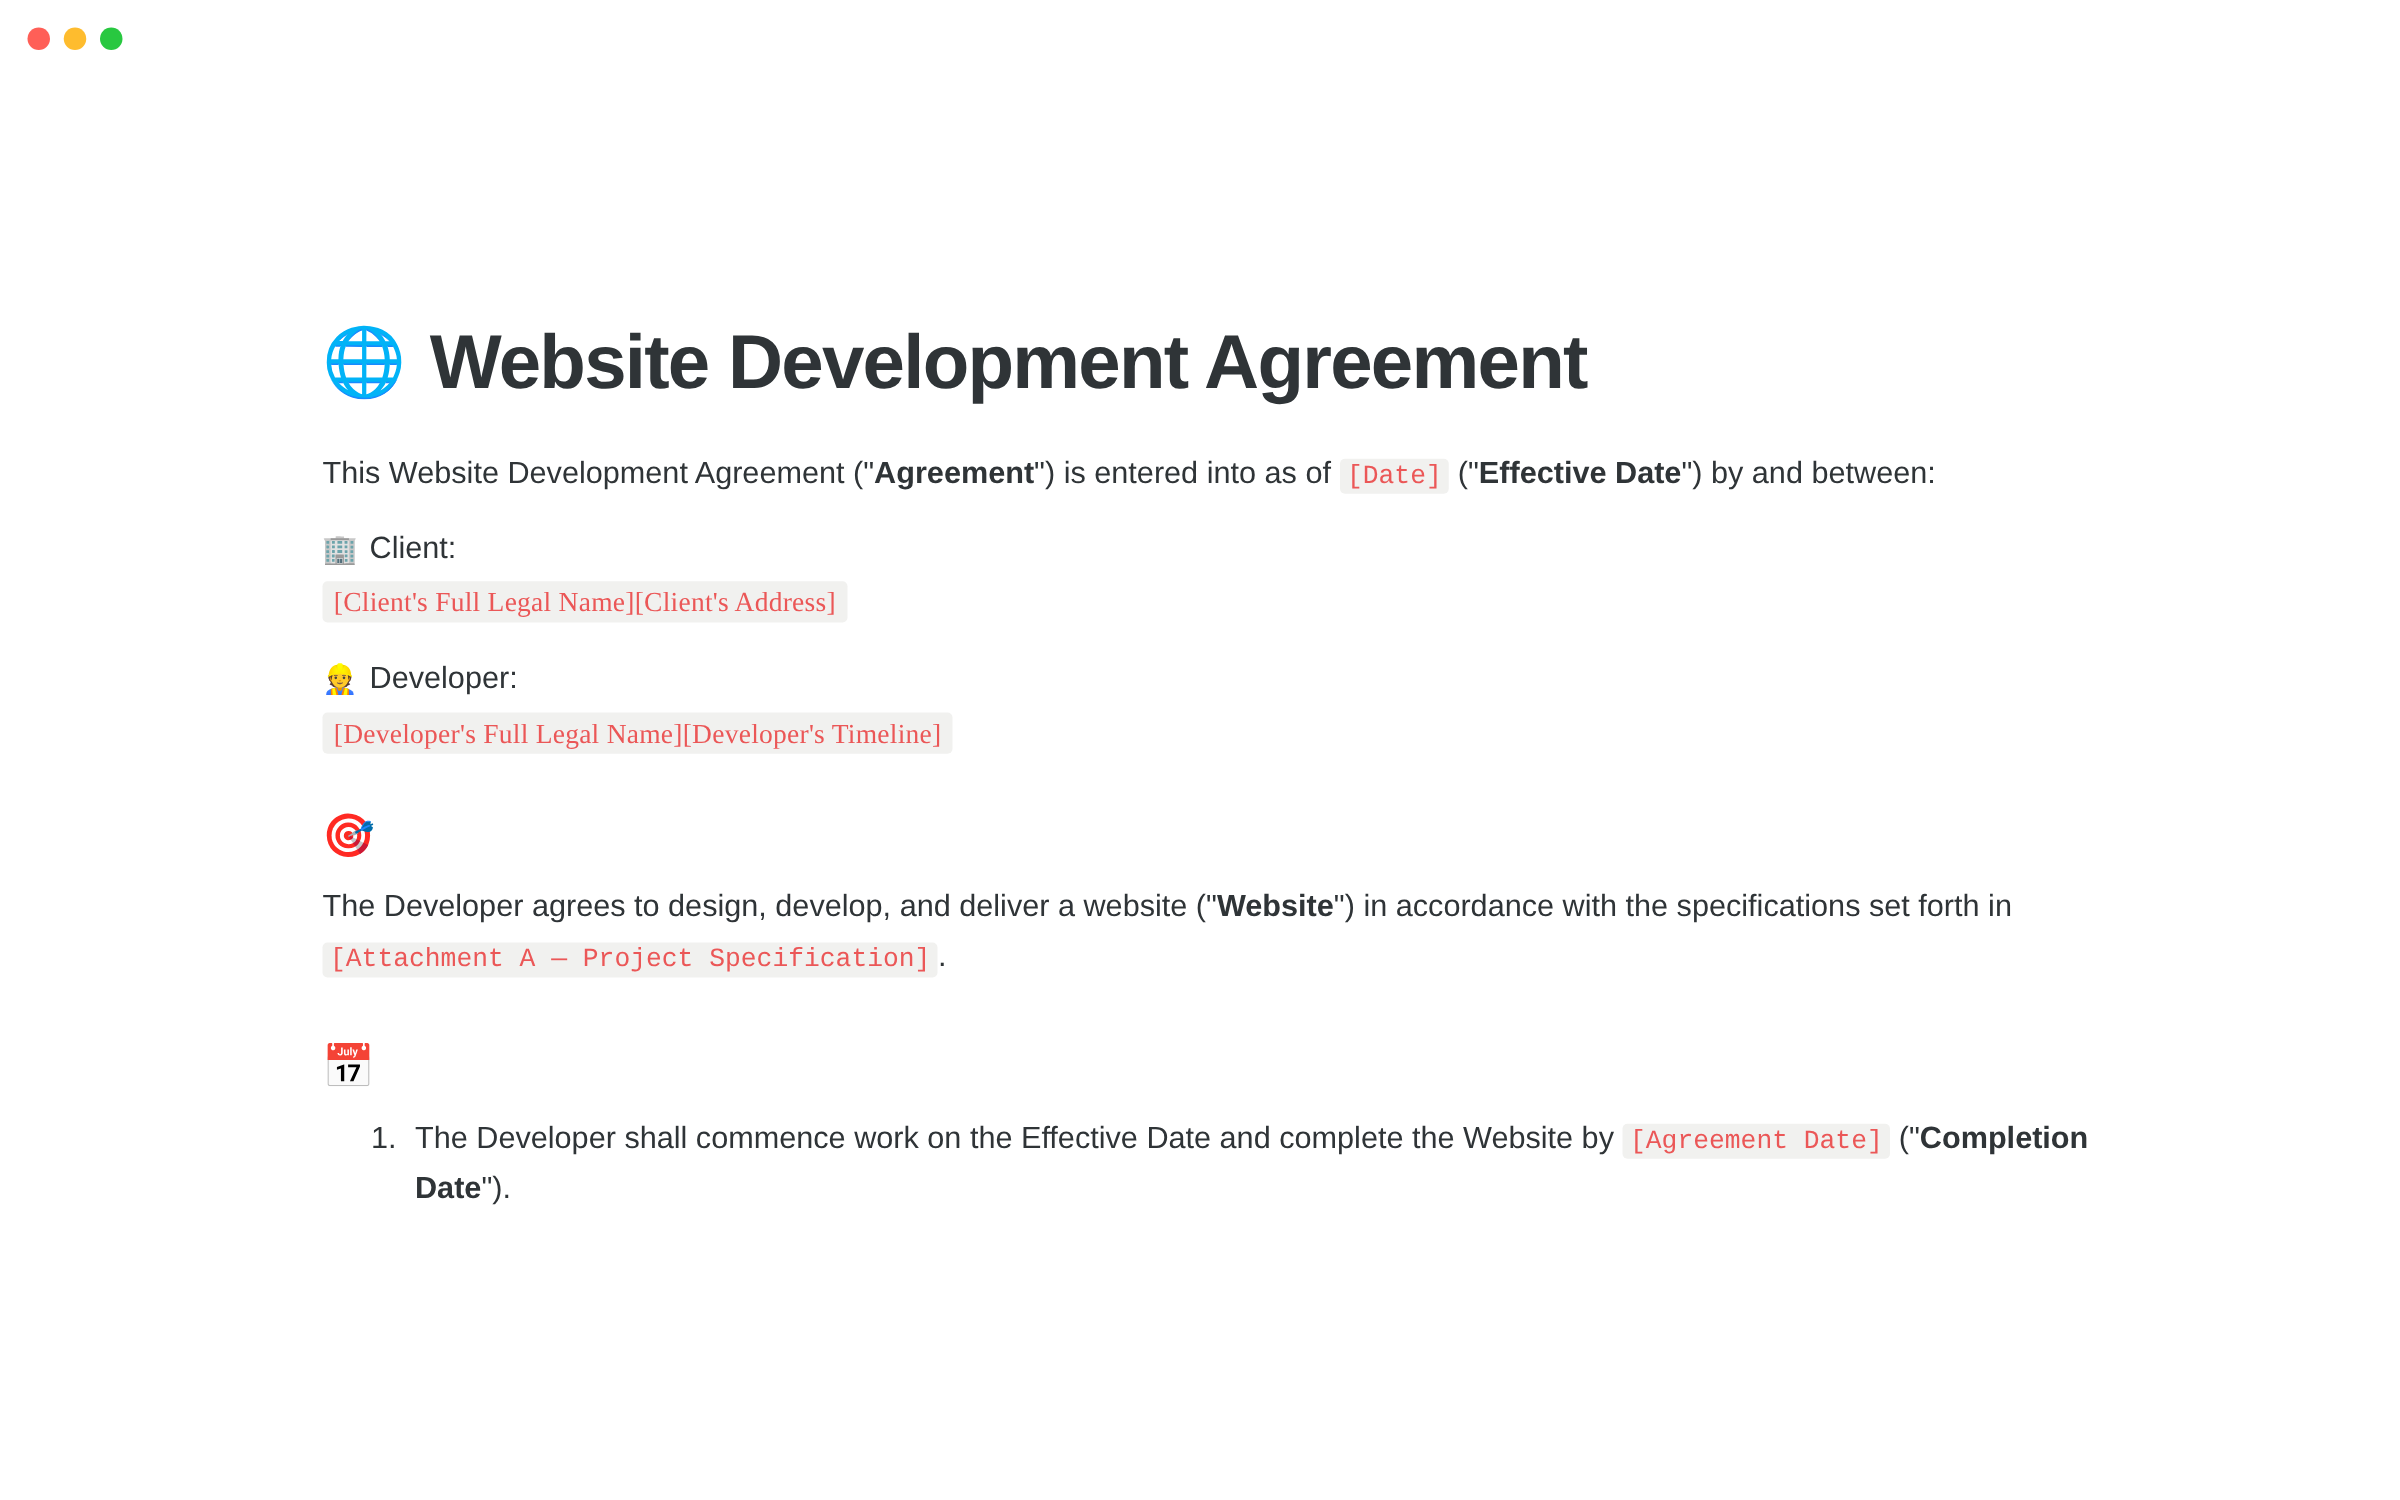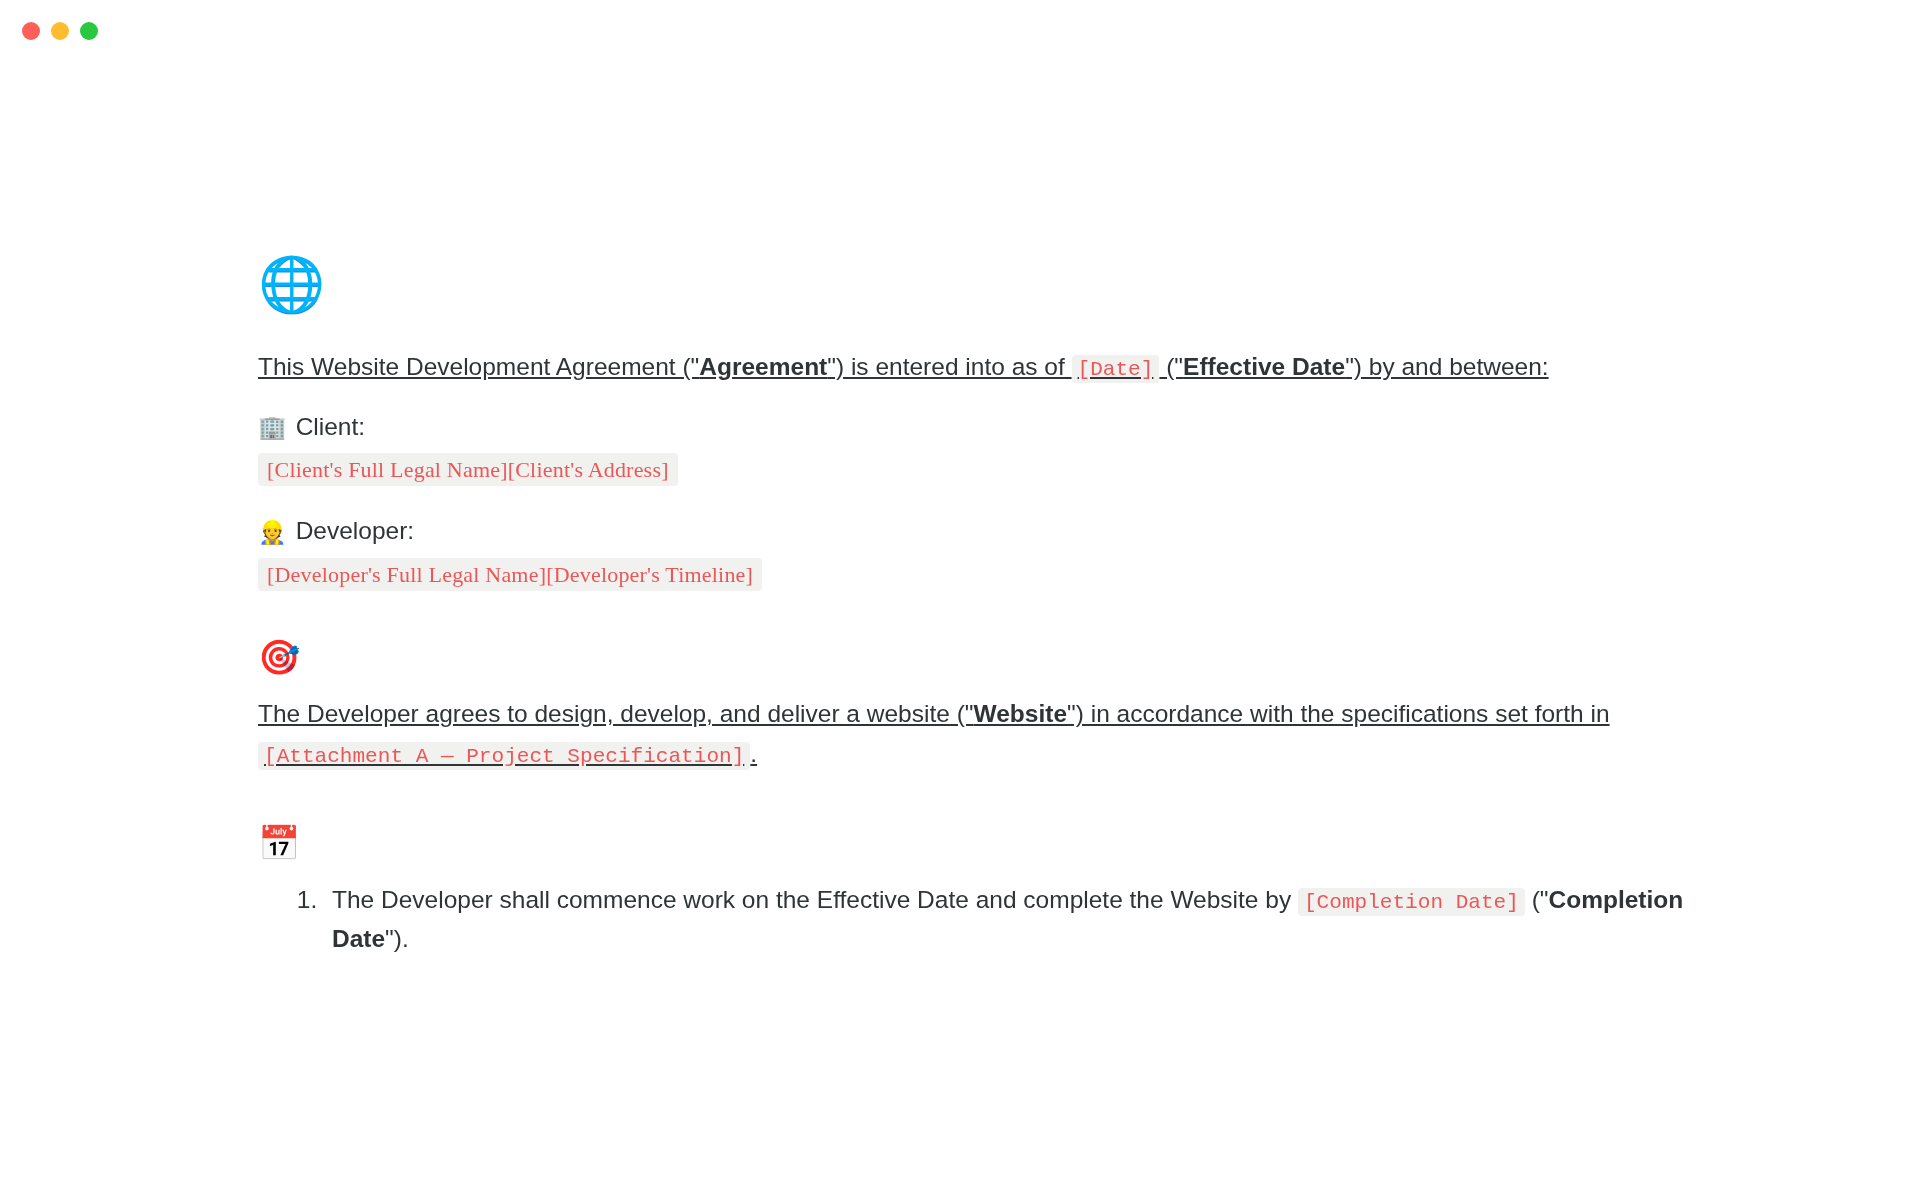--- a/index.html
+++ b/index.html
@@ -64,21 +64,20 @@
     line-height: 1;
     display: inline-block;
   }
 
   p.para {
     font-size: 24.5px;
     line-height: 1.62;
     margin: 0 0 22px 0;
     color: #2f3437;
     max-width: 1400px;
-    text-decoration: underline;
   }
 
   .label-line {
     font-size: 24.5px;
     line-height: 1.5;
     margin: 0 0 12px 0;
     font-weight: 700;
     color: #2f3437;
     display: flex;
     align-items: center;
@@ -140,20 +139,21 @@
     <span class="dot red"></span>
     <span class="dot yellow"></span>
     <span class="dot green"></span>
   </div>
 </div>
 
 <div class="doc">
 
   <h1 class="title">
     <span class="emoji">🌐</span>
+    <span>Website Development Agreement</span>
   </h1>
 
   <p class="para">
     <span>This Website Development Agreement ("</span><strong>Agreement</strong><span>") is entered into as of </span><code class="inline">[Date]</code><span> ("</span><strong>Effective Date</strong><span>") by and between:</span>
   </p>
 
   <div class="label-line">
     <span class="emoji">🏢</span>
     <span class="lbl-text">Client:</span>
   </div>
@@ -176,17 +176,17 @@
   <p class="para">
     <span>The Developer agrees to design, develop, and deliver a website ("</span><strong>Website</strong><span>") in accordance with the specifications set forth in </span><code class="inline">[Attachment A — Project Specification]</code><span>.</span>
   </p>
 
   <h2 class="heading">
     <span class="emoji">📅</span>
   </h2>
 
   <ol class="numlist">
     <li>
-      <span>The Developer shall commence work on the Effective Date and complete the Website by </span><code class="inline">[Completion Date]</code><span> ("</span><strong>Completion Date</strong><span>").</span>
+      <span>The Developer shall commence work on the Effective Date and complete the Website by </span><code class="inline">[Agreement Date]</code><span> ("</span><strong>Completion Date</strong><span>").</span>
     </li>
   </ol>
 
 </div>
 
 </body></html>

